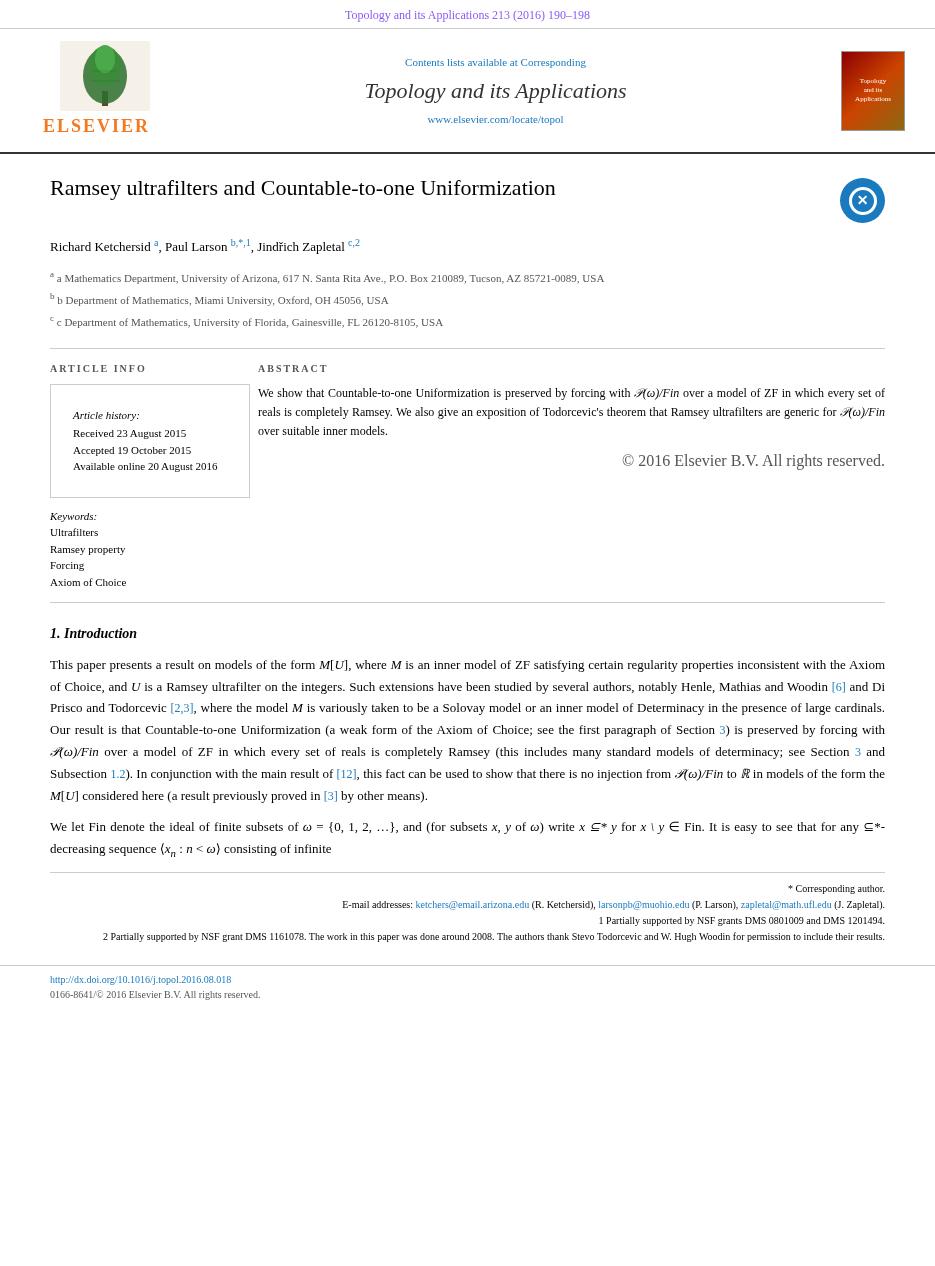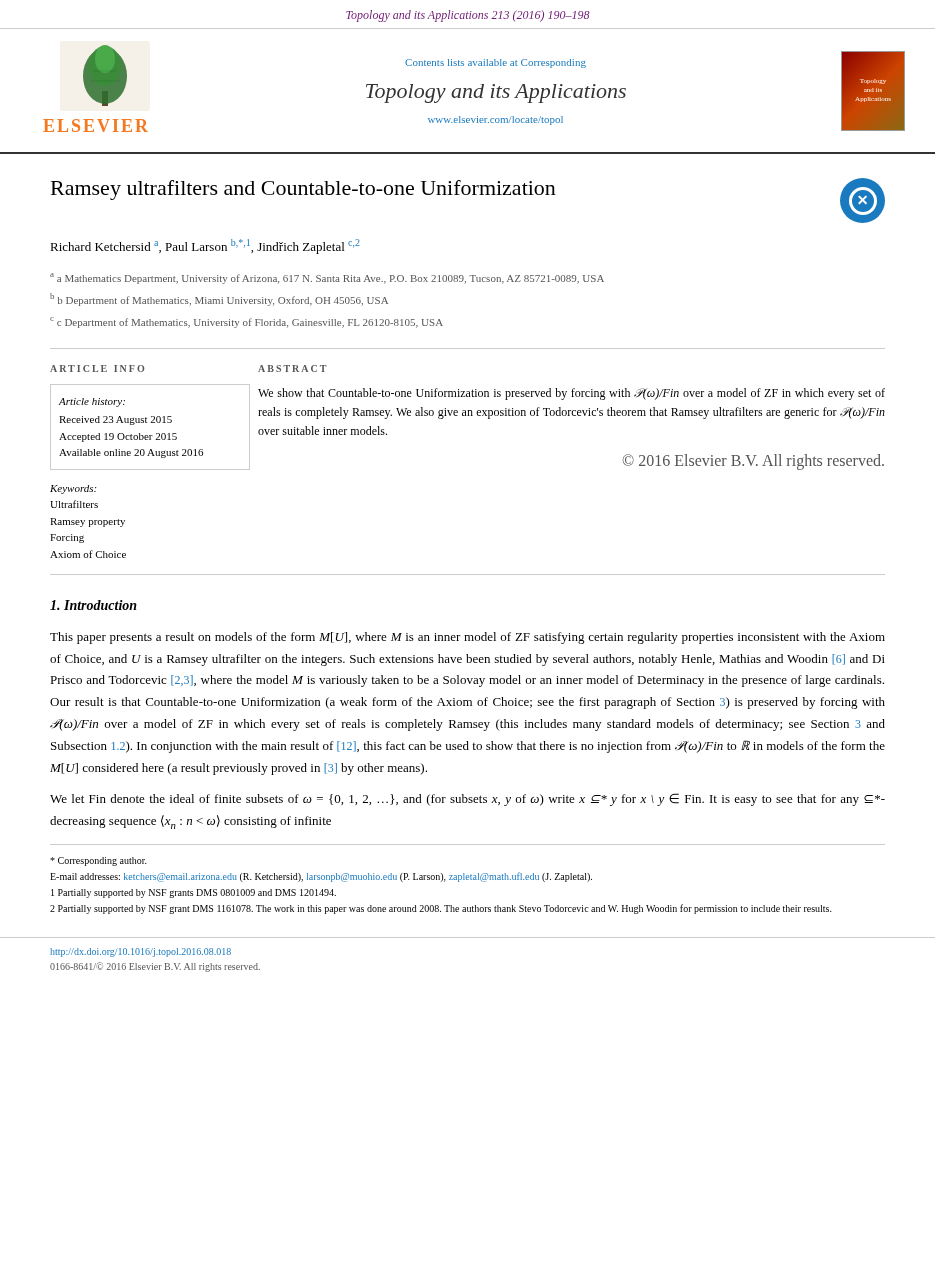--- a/index.html
+++ b/index.html
@@ -16,22 +16,21 @@
       background: #fff;
       position: relative;
       padding: 0;
     }
     .top-banner {
       background: #fff;
       border-bottom: 1px solid #ccc;
       text-align: center;
       padding: 6px 0 4px 0;
       font-size: 12px;
-      color: #701a75;
-      font-style: italic;
+      color: #8b5cf6;
     }
     .journal-header {
       display: flex;
       align-items: center;
       padding: 12px 30px;
       border-bottom: 2px solid #333;
       gap: 16px;
     }
     .elsevier-logo {
       width: 120px;
@@ -160,21 +159,21 @@
     }
     .article-info h3 {
       font-size: 10px;
       letter-spacing: 2px;
       color: #555;
       text-transform: uppercase;
       margin-bottom: 8px;
     }
     .article-info .info-section {
       border: 1px solid #ccc;
-      padding: 8px;
+      padding: 22px;
       margin-bottom: 10px;
     }
     .article-info .info-label {
       font-style: italic;
       font-size: 11px;
       color: #000;
       margin-bottom: 2px;
     }
     .article-info .info-date {
       font-size: 11px;
@@ -238,20 +237,21 @@
     .body-text .math-inline {
       font-style: italic;
     }
     .footnotes {
       border-top: 1px solid #ccc;
       margin-top: 4px;
       padding-top: 8px;
       font-size: 10px;
       color: #000;
       line-height: 1.6;
+      text-align: right;
     }
     .footnotes .fn-email {
       color: #1a7abf;
     }
     .bottom-bar {
       border-top: 1px solid #ccc;
       padding: 6px 50px;
       font-size: 10px;
       color: #1a7abf;
     }

